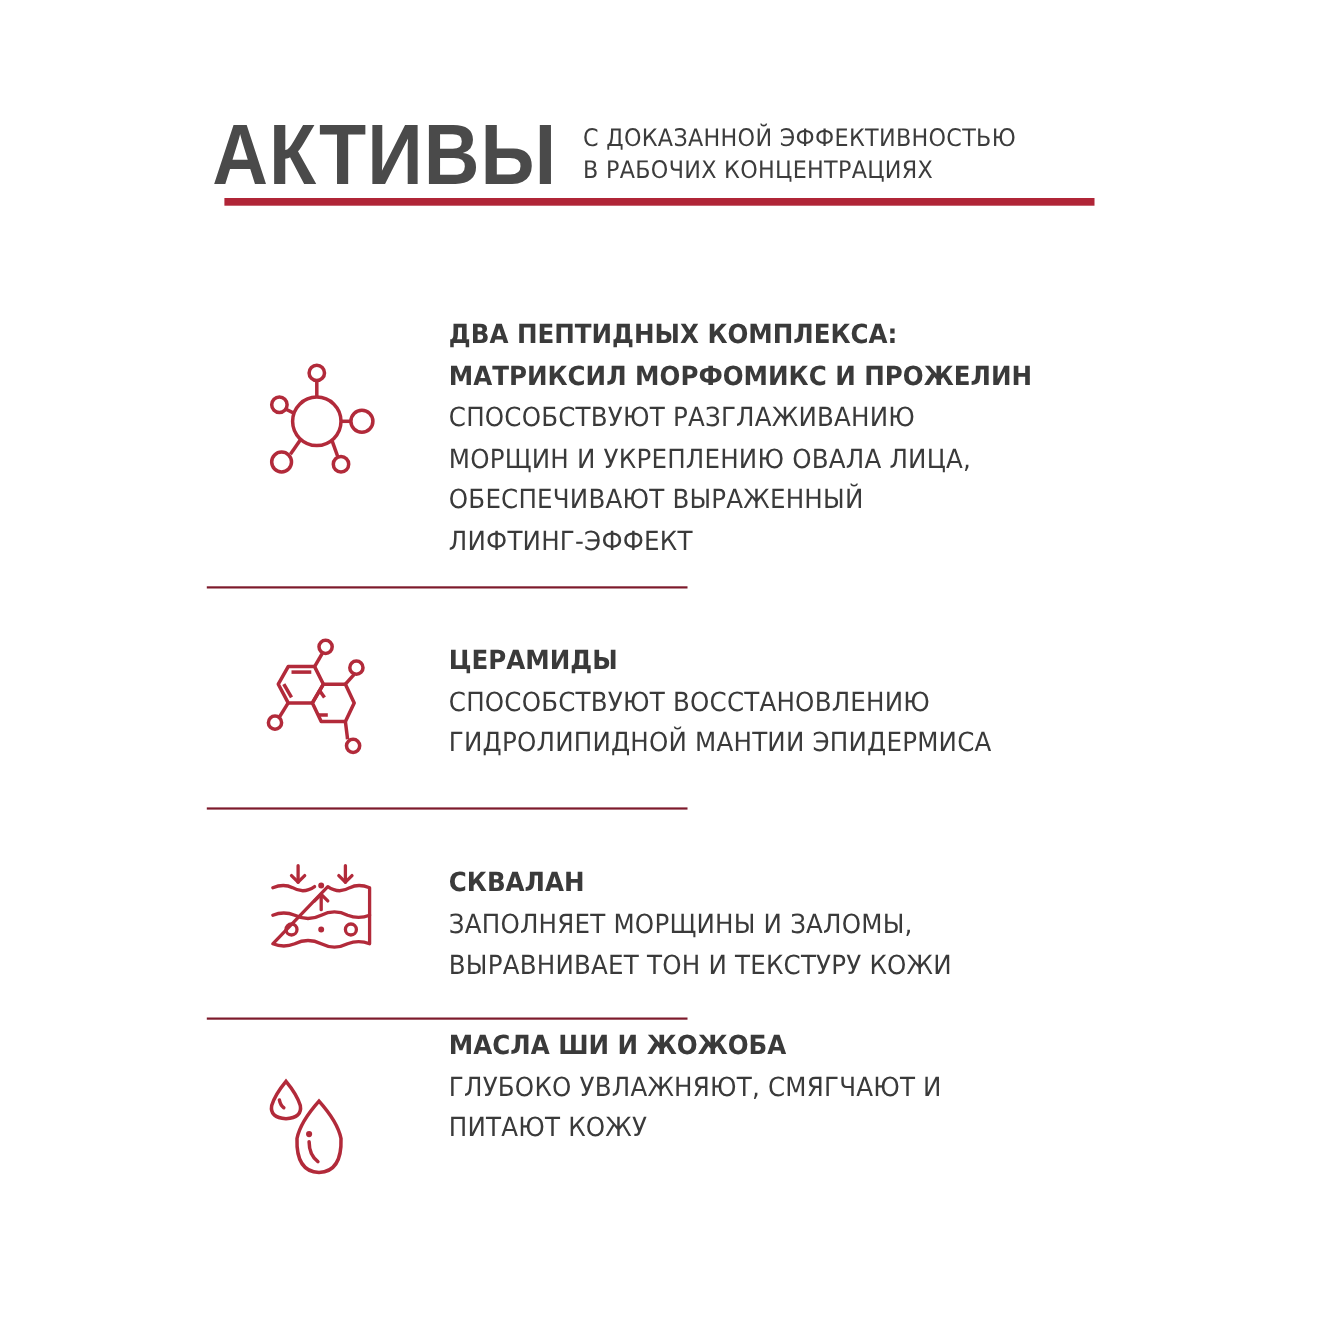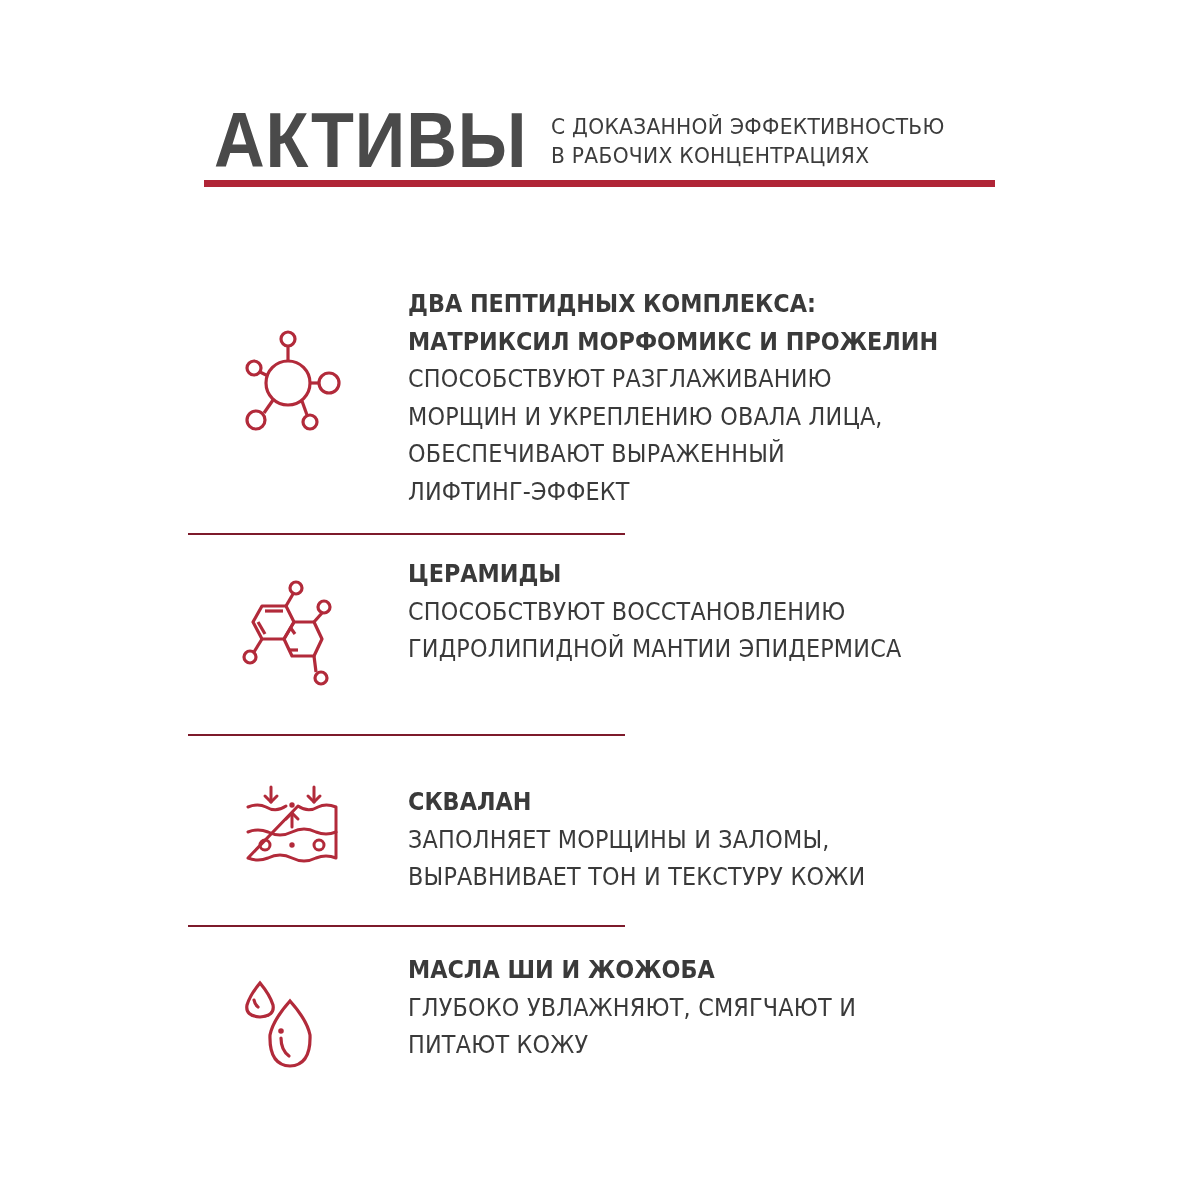--- a/index.html
+++ b/index.html
@@ -2,21 +2,21 @@
 <html><head>
   <meta charset="utf-8">
   <style>
     html, body { margin: 0; padding: 0; }
     body {
       width: 1200px; height: 1200px; background: #ffffff;
       position: relative; overflow: hidden;
       font-family: "DejaVu Sans", "Liberation Sans", sans-serif;
       color: #3a3a3a;
     }
-    .header { position: absolute; left: 212px; top: 100px; width: 800px; height: 90px; }
+    .header { position: absolute; left: 191px; top: 100px; width: 800px; height: 90px; }
     .title {
       position: absolute; left: 2px; top: 0px;
       font-family: "Liberation Sans", sans-serif; font-weight: 700;
       font-size: 78px; line-height: 80px; letter-spacing: 1px; color: #4a4a4a;
       transform: scaleX(0.9); transform-origin: left top;
     }
     .subtitle {
       position: absolute; left: 339px; top: 12px;
       font-family: "DejaVu Sans", sans-serif; font-size: 22px; line-height: 29px;
       color: #3c3c3c; letter-spacing: 0.3px; transform: scaleX(0.92); transform-origin: left top;
@@ -97,21 +97,21 @@
       <line x1="52" y1="51" x2="57" y2="58"></line>
       <line x1="52" y1="74" x2="60" y2="74"></line>
       <circle cx="86" cy="31" r="6"></circle>
       <line x1="84" y1="37" x2="76" y2="46"></line>
       <circle cx="12" cy="81" r="6"></circle>
       <line x1="16" y1="76" x2="24" y2="63"></line>
       <circle cx="83" cy="102" r="6"></circle>
       <line x1="78" y1="96" x2="76" y2="80"></line>
     </svg>
   </div>
-  <div class="text" style="top:556px">
+  <div class="text" style="top:582px">
     <div class="item-title">
       <span class="line">ЦЕРАМИДЫ</span>
     </div>
     <div class="item-desc">
       <span class="line">СПОСОБСТВУЮТ ВОССТАНОВЛЕНИЮ</span>
       <span class="line">ГИДРОЛИПИДНОЙ МАНТИИ ЭПИДЕРМИСА</span>
     </div>
   </div>
 </div>
 <div class="sep" style="top:734px"></div>
@@ -148,21 +148,21 @@
 <div class="item" style="top:0">
   <div class="icon" style="top:980px;left:242px;width:84px;height:92px;">
     <svg viewBox="0 0 84 92" fill="none" stroke="#b22a3a" stroke-width="3.2" stroke-linecap="round">
       <path d="M18,3 Q8,15 5,25 Q3,36 18,37 Q33,36 31,25 Q28,15 18,3 Z"></path>
       <path d="M12,20 Q13,25 16,27"></path>
       <path d="M48,21 Q31,40 28,55 Q27,85 48,86 Q69,85 68,55 Q65,40 48,21 Z"></path>
       <circle cx="39" cy="51" r="1.2" fill="#b22a3a"></circle>
       <path d="M39,58 Q39,70 47,76"></path>
     </svg>
   </div>
-  <div class="text" style="top:952px">
+  <div class="text" style="top:932px">
     <div class="item-title">
       <span class="line">МАСЛА ШИ И ЖОЖОБА</span>
     </div>
     <div class="item-desc">
       <span class="line">ГЛУБОКО УВЛАЖНЯЮТ, СМЯГЧАЮТ И</span>
       <span class="line">ПИТАЮТ КОЖУ</span>
     </div>
   </div>
 </div>
 

